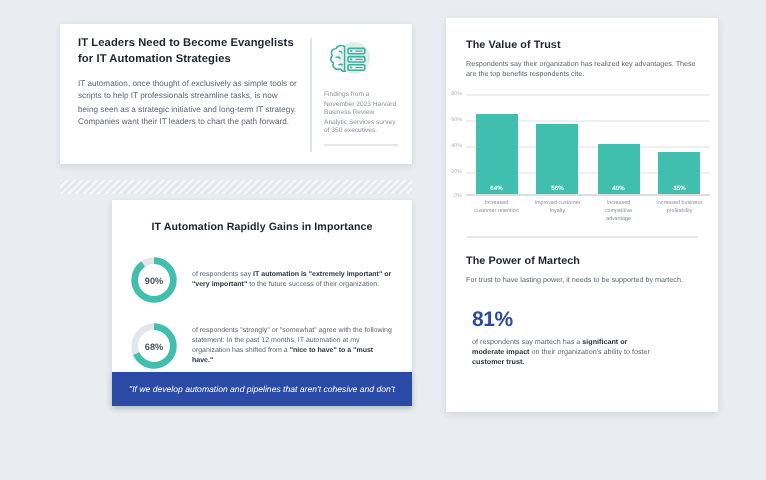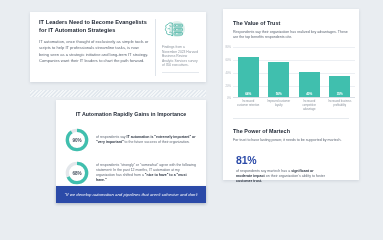--- a/index.html
+++ b/index.html
@@ -61,21 +61,21 @@
     position:absolute;left:56px;top:186px;width:150px;height:17px;
     background:#2b4aa8;display:flex;align-items:center;justify-content:center;
     box-shadow:0 1px 3px rgba(30,45,70,.18);
   }
   .banner-text{
     color:#ffffff;font-size:4.3px;line-height:6px;text-align:center;
     padding:0 7px;font-style:italic;
   }
 
   
-  .card-right{left:223px;top:9px;width:136px;height:171px;}
+  .card-right{left:223px;top:9px;width:136px;height:197px;}
   .sec{padding:0 10px;}
   .sec-title{font-size:5.4px;font-weight:bold;color:#1b2330;letter-spacing:.05px;margin:0;}
   .sec-sub{font-size:3.6px;line-height:5.2px;color:#5d6673;margin:4px 0 0 0;}
   .sec1{padding-top:11px;}
 
   
   .chart{position:relative;height:63px;margin:7px 2px 0 2px;}
   .grid{position:absolute;left:8px;right:2px;top:0;bottom:12px;}
   .grid .gl{position:absolute;left:0;right:0;height:1px;background:#eceff3;}
   .yaxis{position:absolute;left:0;top:0;bottom:12px;width:8px;}

